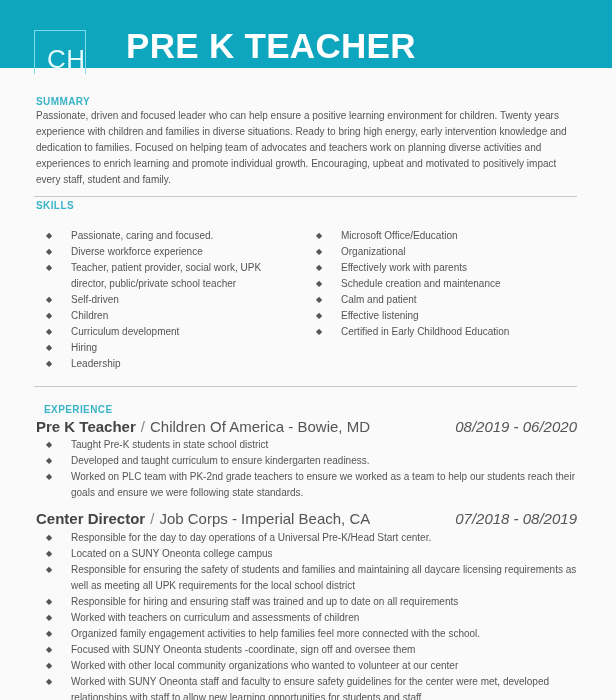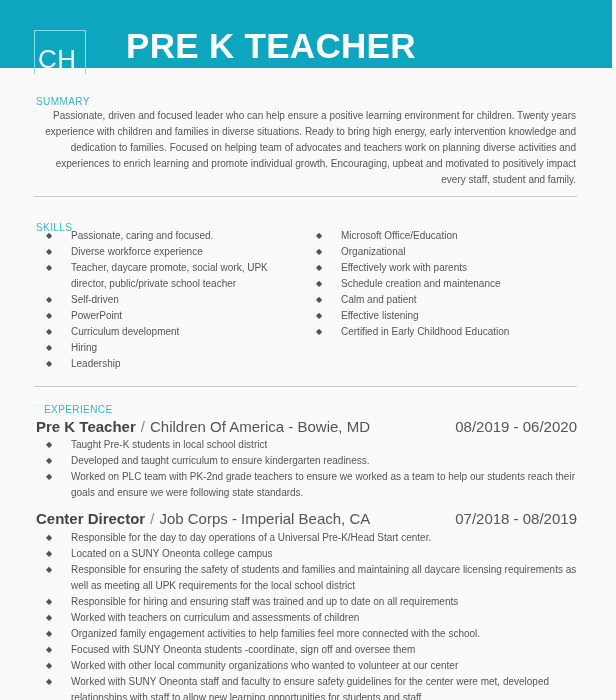--- a/index.html
+++ b/index.html
@@ -13,77 +13,77 @@
   .header {
     position: absolute; left: 0; top: 0; width: 612px; height: 68px;
     background: #0ea5be;
   }
   .monogram {
     position: absolute; left: 34px; top: 30px; width: 52px; height: 44px;
     border: 1px solid #7fdcec; border-bottom: none;
     color: #e8f9fc; font-size: 26px; line-height: 1;
     box-sizing: border-box;
   }
-  .monogram span { position: absolute; left: 3px; top: 15px; letter-spacing: 0.5px; }
+  .monogram span { position: absolute; left: 12px; top: 15px; letter-spacing: 0.5px; }
   .title {
     position: absolute; left: 126px; top: 28px;
     font-size: 35px; font-weight: bold; color: #ffffff; line-height: 1;
     letter-spacing: 0.3px;
   }
   .section-heading {
     position: absolute; left: 36px;
-    font-size: 10px; font-weight: normal; color: #3ab3c8; letter-spacing: 0.4px;
+    font-size: 10px; font-weight: bold; color: #3ab3c8; letter-spacing: 0.4px;
   }
   .para {
     position: absolute; left: 36px; width: 540px;
-    font-size: 10px; line-height: 16px; color: #555; text-align: right;
+    font-size: 10px; line-height: 16px; color: #555;
   }
   .divider {
     position: absolute; left: 34px; width: 543px; height: 1px; background: #c9c9c9;
   }
   ul.bullets { list-style: none; margin: 0; padding: 0; position: absolute; }
   ul.bullets li {
     position: relative; padding-left: 25px;
     font-size: 10px; line-height: 16px; color: #555;
   }
   ul.bullets li .dot {
     position: absolute; left: 0; top: 0; width: 25px;
     font-size: 8px; color: #555;
   }
   .job-line {
     position: absolute; left: 36px; width: 541px;
     font-size: 15px; line-height: 14px; color: #555;
   }
   .job-line .role { font-weight: bold; color: #444; }
   .job-line .sep { color: #888; margin: 0 5px; }
-  .job-line .dates { position: absolute; right: 0; top: 0; color: #555; }
+  .job-line .dates { position: absolute; right: 0; top: 0; font-style: italic; color: #555; }
 </style>
 </head>
 <body>
 
 <div class="header">
   <div class="monogram">
     <span>CH</span>
   </div>
   <div class="title">PRE K TEACHER</div>
 </div>
 
 <div class="section-heading" style="top:96px;">SUMMARY</div>
 <div class="para" style="top:108px;">Passionate, driven and focused leader who can help ensure a positive learning environment for children. Twenty years experience with children and families in diverse situations. Ready to bring high energy, early intervention knowledge and dedication to families. Focused on helping team of advocates and teachers work on planning diverse activities and experiences to enrich learning and promote individual growth. Encouraging, upbeat and motivated to positively impact every staff, student and family.</div>
 
 <div class="divider" style="top:196px;"></div>
 
-<div class="section-heading" style="top:222px;">SKILLS</div>
+<div class="section-heading" style="top:200px;">SKILLS</div>
 
 <ul class="bullets" style="left:46px; top:228px; width:250px;">
   <li><span class="dot">◆</span><span>Passionate, caring and focused.</span></li>
   <li><span class="dot">◆</span><span>Diverse workforce experience</span></li>
-  <li><span class="dot">◆</span><span>Teacher, daycare promote, social work, UPK director, public/private school teacher</span></li>
+  <li><span class="dot">◆</span><span>Teacher, patient provider, social work, UPK director, public/private school teacher</span></li>
   <li><span class="dot">◆</span><span>Self-driven</span></li>
-  <li><span class="dot">◆</span><span>PowerPoint</span></li>
+  <li><span class="dot">◆</span><span>Children</span></li>
   <li><span class="dot">◆</span><span>Curriculum development</span></li>
   <li><span class="dot">◆</span><span>Hiring</span></li>
   <li><span class="dot">◆</span><span>Leadership</span></li>
 </ul>
 
 <ul class="bullets" style="left:316px; top:228px; width:260px;">
   <li><span class="dot">◆</span><span>Microsoft Office/Education</span></li>
   <li><span class="dot">◆</span><span>Organizational</span></li>
   <li><span class="dot">◆</span><span>Effectively work with parents</span></li>
   <li><span class="dot">◆</span><span>Schedule creation and maintenance</span></li>
@@ -94,21 +94,21 @@
 
 <div class="divider" style="top:386px;"></div>
 
 <div class="section-heading" style="top:404px;padding-left:8px;">EXPERIENCE</div>
 
 <div class="job-line" style="top:420px;">
   <span class="role">Pre K Teacher</span><span class="sep">/</span><span>Children Of America - Bowie, MD</span>
   <span class="dates">08/2019 - 06/2020</span>
 </div>
 <ul class="bullets" style="left:46px; top:437px; width:531px;">
-  <li><span class="dot">◆</span><span>Taught Pre-K students in local school district</span></li>
+  <li><span class="dot">◆</span><span>Taught Pre-K students in state school district</span></li>
   <li><span class="dot">◆</span><span>Developed and taught curriculum to ensure kindergarten readiness.</span></li>
   <li><span class="dot">◆</span><span>Worked on PLC team with PK-2nd grade teachers to ensure we worked as a team to help our students reach their goals and ensure we were following state standards.</span></li>
 </ul>
 
 <div class="job-line" style="top:512px;">
   <span class="role">Center Director</span><span class="sep">/</span><span>Job Corps - Imperial Beach, CA</span>
   <span class="dates">07/2018 - 08/2019</span>
 </div>
 <ul class="bullets" style="left:46px; top:530px; width:531px;">
   <li><span class="dot">◆</span><span>Responsible for the day to day operations of a Universal Pre-K/Head Start center.</span></li>

